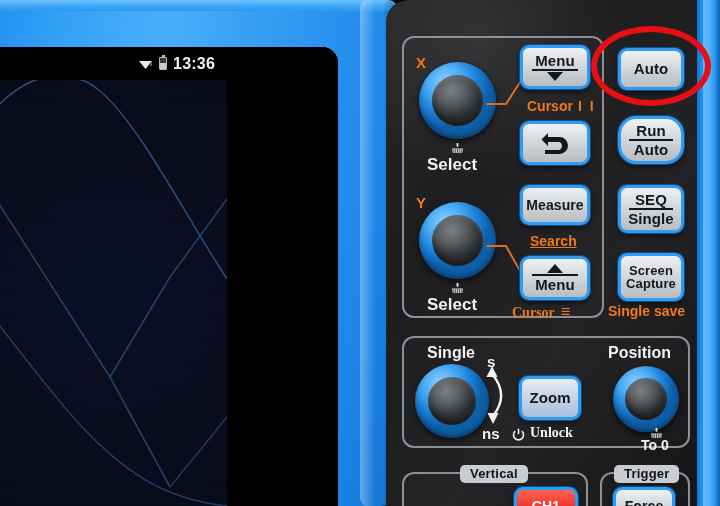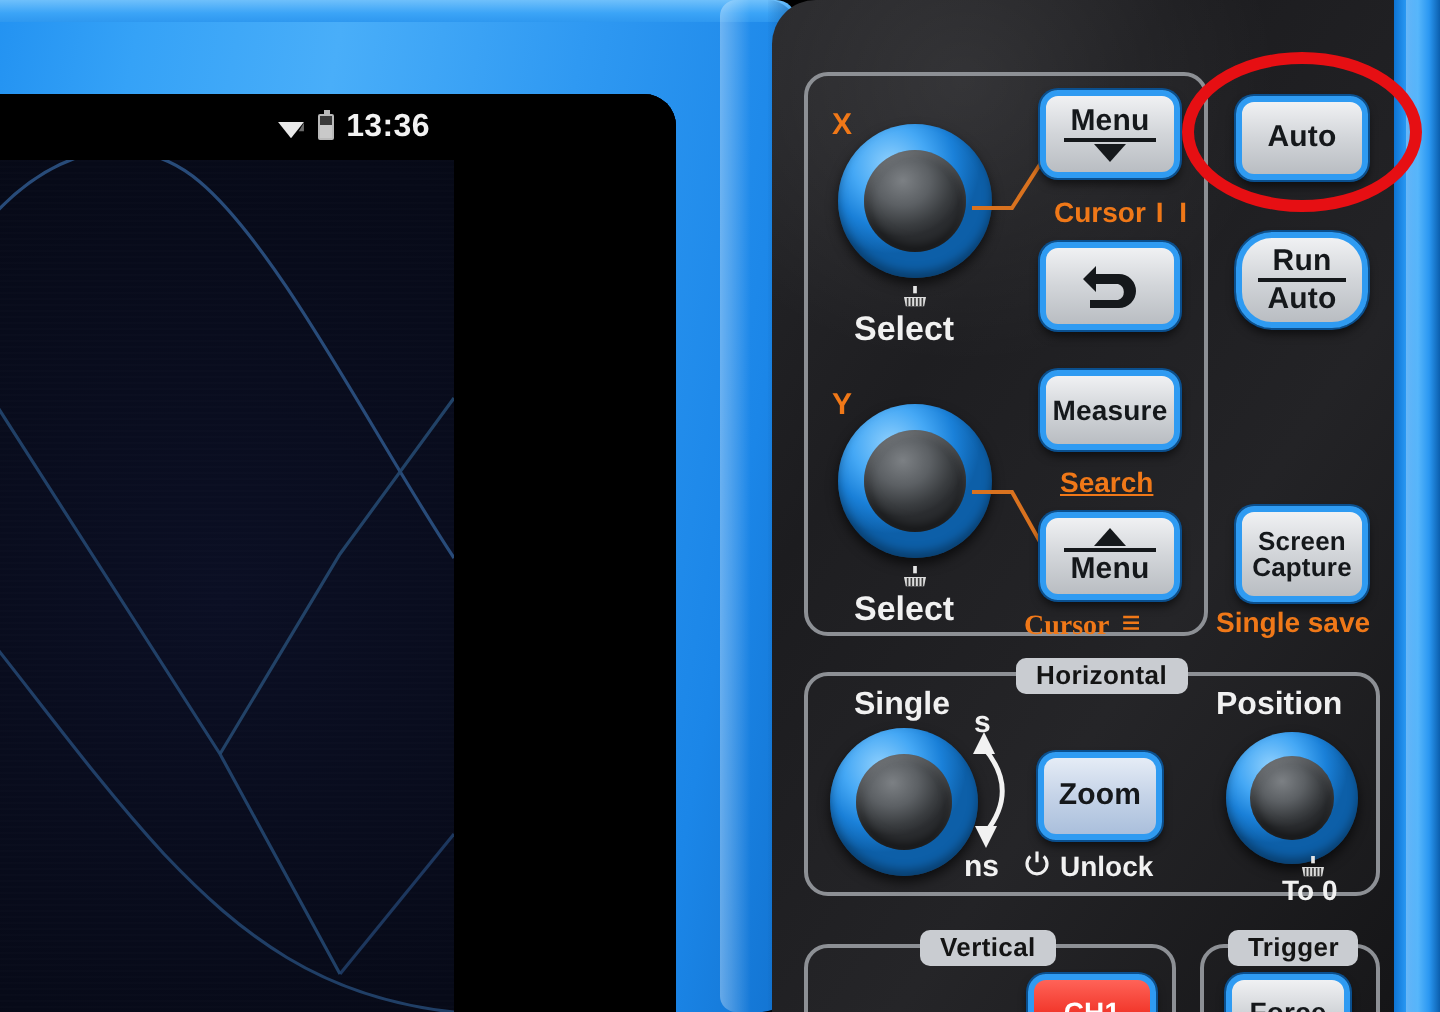--- a/index.html
+++ b/index.html
@@ -243,45 +243,49 @@
     </div>
 
     <div class="gbtn" style="left:232px; top:48px; width:66px; height:42px; font-size:15px;">Auto</div>
 
     <div class="gbtn" style="left:232px; top:116px; width:66px; height:48px;border-radius:18px;">
       <span>Run</span>
       <span class="divline"></span>
       <span>Auto</span>
     </div>
 
+    <div class="gbtn" style="left:232px; top:185px; width:66px; height:48px;">
+      <span>SEQ</span>
+      <span class="divline"></span>
+      <span>Single</span>
+    </div>
 
     <div class="gbtn" style="left:232px; top:253px; width:66px; height:48px; font-size:13px;">
       <span>Screen</span>
       <span>Capture</span>
     </div>
     <div class="lbl orange" style="left:222px; top:303px; font-size:14px;">Single save</div>
 
     <div class="group" style="left:16px; top:336px; width:288px; height:112px;"></div>
-    <div class="group-label" style="left:122px; top:329px;">Horizontal</div>
 
     <div class="lbl white" style="left:41px; top:344px; font-size:16px;">Single</div>
     <div class="knob" style="left:29px; top:364px; width:74px; height:74px;">
       <div class="knob-ring"></div>
       <div class="knob-face" style="left:13px; top:13px; width:48px; height:48px;"></div>
     </div>
     <div class="lbl white" style="left:101px; top:353px; font-size:15px;">s</div>
     <div class="lbl white" style="left:96px; top:425px; font-size:15px;">ns</div>
     <svg style="position:absolute; left:98px; top:364px; width:26px; height:62px;">
       <path d="M8 10 C20 24, 20 38, 9 52" stroke="#f2f2f2" stroke-width="2.4" fill="none"></path>
       <path d="M8 2 L13.5 13 L2.5 13 Z" fill="#f2f2f2"></path>
       <path d="M9 60 L3.5 49 L14.5 49 Z" fill="#f2f2f2"></path>
     </svg>
 
     <div class="gbtn blue" style="left:133px; top:376px; width:62px; height:44px; font-size:15px;">Zoom</div>
-    <div class="lbl white" style="left:126px; top:425px; font-size:14px; display:flex; align-items:flex-start; gap:5px;">
+    <div class="lbl white" style="left:126px; top:425px; font-size:14px; display:flex; align-items:flex-end; gap:5px;font-family:Liberation Serif, serif;">
       <svg width="13" height="13" viewBox="0 0 14 14">
         <path d="M3.4 3.4 A5.4 5.4 0 1 0 10.6 3.4" stroke="#f0f0f0" stroke-width="1.7" fill="none"></path>
         <line x1="7" y1="0.8" x2="7" y2="6.6" stroke="#f0f0f0" stroke-width="1.7"></line>
       </svg>
       <span>Unlock</span>
     </div>
 
     <div class="lbl white" style="left:222px; top:344px; font-size:16px;">Position</div>
     <div class="knob" style="left:227px; top:366px; width:66px; height:66px;">
       <div class="knob-ring"></div>

